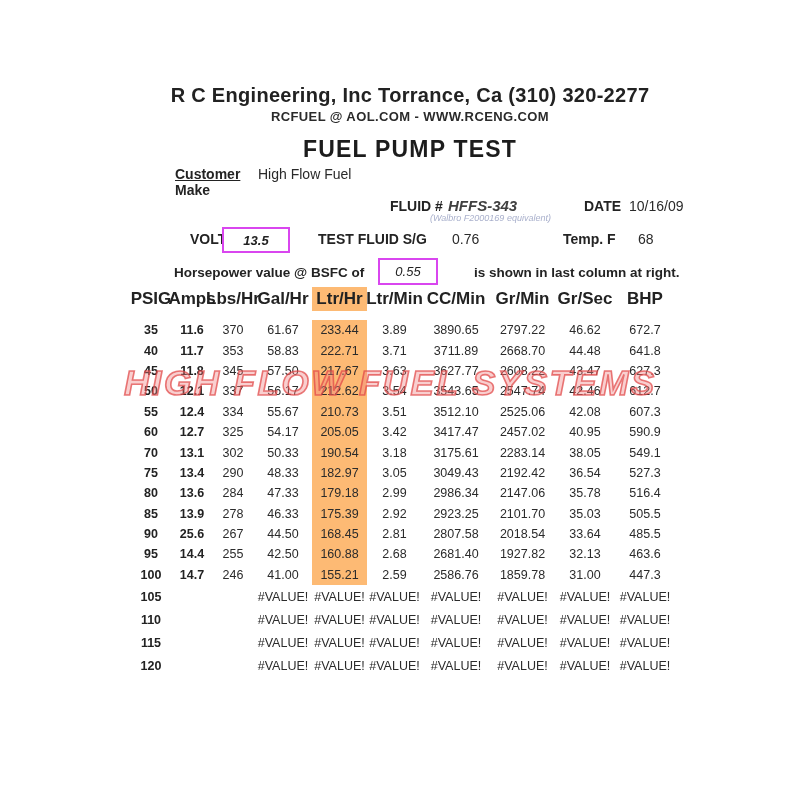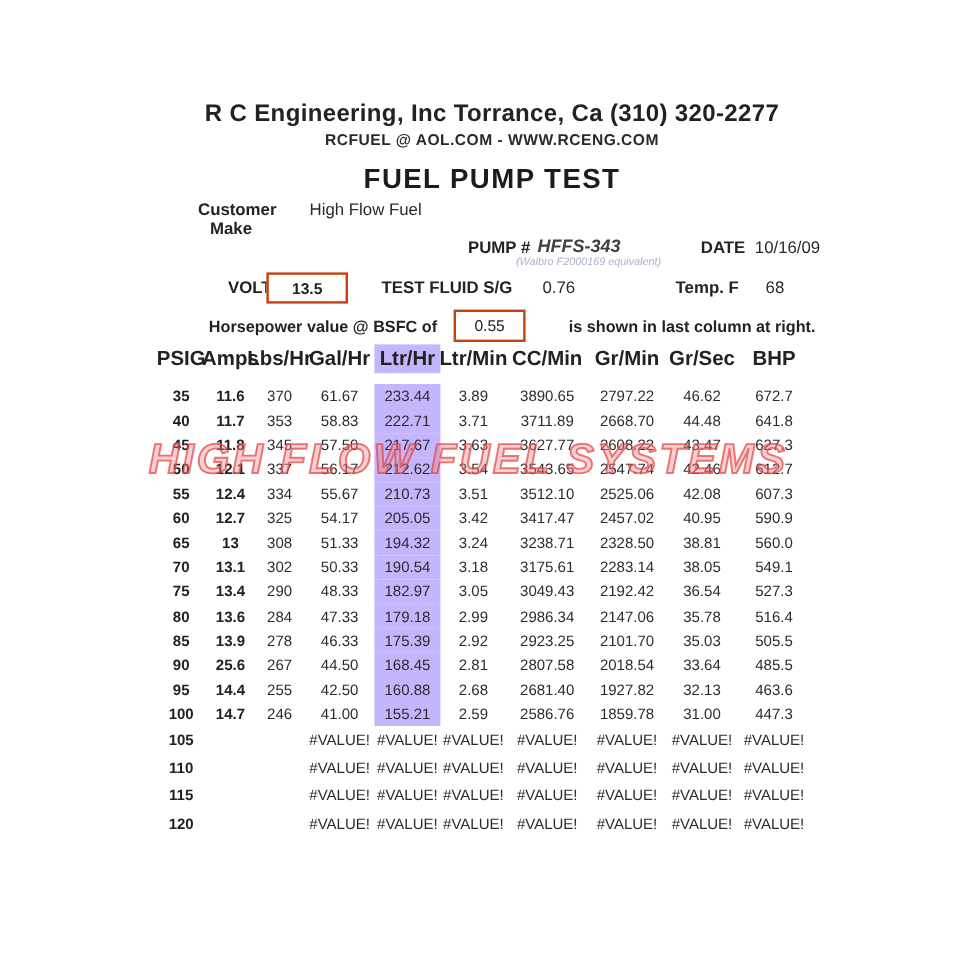--- a/index.html
+++ b/index.html
@@ -12,53 +12,53 @@
   .b{font-weight:700;}
   .doc-header{left:30px;right:10px;text-align:center;}
   .company{top:84px;font-size:20px;font-weight:700;letter-spacing:0.3px;color:#222;}
   .contact{top:109px;font-size:13px;font-weight:700;letter-spacing:0.4px;color:#2a2a2a;}
   .title{top:136px;font-size:23px;font-weight:700;letter-spacing:1.2px;color:#1c1c1c;text-align:center;}
   .lbl{font-size:14px;font-weight:700;color:#232323;}
   .val{font-size:14px;color:#2a2a2a;}
   .pump-val{font-size:15px;font-weight:700;font-style:italic;}
   .pump-note{font-size:9px;font-style:italic;}
   .value-box{
-    border:2px solid #c2410c;display:flex;align-items:center;justify-content:center;
-    font-size:13px;font-weight:700;color:#222;background:#fff;
+    border:2px solid #d946ef;display:flex;align-items:center;justify-content:center;
+    font-size:13px;font-weight:700;color:#222;background:#fff;font-style:italic;
   }
   
   #test-table{left:130px;top:287px;width:545px;}
   .trow{display:grid;grid-template-columns:42px 40px 42px 58px 55px 55px 68px 65px 60px 60px;height:20.4px;}
   .trow.thead{height:24px;margin-bottom:9px;}
   .trow.tall{height:23.2px;}
   .tcell{display:flex;align-items:center;justify-content:center;font-size:12.5px;color:#2b2b2b;white-space:nowrap;}
   .thead .tcell{font-size:17px;}
   .tcell.b{font-weight:700;color:#222;}
-  .tcell.hl{background:#c4b5fd;}
+  .tcell.hl{background:#fdba74;}
   
   .watermark{
     left:124px;top:363px;width:575px;
     font-size:35px;font-weight:800;font-style:italic;letter-spacing:2.5px;
     color:rgba(240,130,130,0.38);
     -webkit-text-stroke:1.6px rgba(224,70,70,0.72);
     white-space:nowrap;pointer-events:none;z-index:5;
   }
 </style>
 </head>
 <body>
 
 <div class="abs doc-header company">R C Engineering, Inc  Torrance,  Ca  (310) 320-2277</div>
 <div class="abs doc-header contact">RCFUEL @ AOL.COM -  WWW.RCENG.COM</div>
 <div class="abs doc-header title">FUEL PUMP TEST</div>
 
-<div class="abs lbl" style="left:165px;top:166px;">Customer</div>
+<div class="abs lbl" style="left:175px;top:166px;text-decoration:underline;">Customer</div>
 <div class="abs val" style="left:258px;top:166px;">High Flow Fuel</div>
 
 <div class="abs lbl" style="left:175px;top:182px;">Make</div>
-<div class="abs lbl" style="left:390px;top:198px;">PUMP #</div>
+<div class="abs lbl" style="left:390px;top:198px;">FLUID #</div>
 <div class="abs pump-val" style="left:448px;top:197px;color:#404040;">HFFS-343</div>
 <div class="abs pump-note" style="left:430px;top:213px;color:#A9B0CC;">(Walbro F2000169 equivalent)</div>
 <div class="abs lbl" style="left:584px;top:198px;">DATE</div>
 <div class="abs val" style="left:629px;top:198px;">10/16/09</div>
 
 <div class="abs lbl" style="left:190px;top:231px;text-align:right;">VOLTS</div>
 <div class="abs value-box" style="left:222px;top:227px;width:64px;height:22px;">13.5</div>
 <div class="abs lbl" style="left:318px;top:231px;">TEST FLUID  S/G</div>
 <div class="abs val" style="left:452px;top:231px;">0.76</div>
 <div class="abs lbl" style="left:563px;top:231px;">Temp. F</div>
@@ -147,32 +147,20 @@
       <div class="tcell">325</div>
       <div class="tcell">54.17</div>
       <div class="tcell hl">205.05</div>
       <div class="tcell">3.42</div>
       <div class="tcell">3417.47</div>
       <div class="tcell">2457.02</div>
       <div class="tcell">40.95</div>
       <div class="tcell">590.9</div>
     </div>
     <div class="trow">
-      <div class="tcell b">65</div>
-      <div class="tcell b">13</div>
-      <div class="tcell">308</div>
-      <div class="tcell">51.33</div>
-      <div class="tcell hl">194.32</div>
-      <div class="tcell">3.24</div>
-      <div class="tcell">3238.71</div>
-      <div class="tcell">2328.50</div>
-      <div class="tcell">38.81</div>
-      <div class="tcell">560.0</div>
-    </div>
-    <div class="trow">
       <div class="tcell b">70</div>
       <div class="tcell b">13.1</div>
       <div class="tcell">302</div>
       <div class="tcell">50.33</div>
       <div class="tcell hl">190.54</div>
       <div class="tcell">3.18</div>
       <div class="tcell">3175.61</div>
       <div class="tcell">2283.14</div>
       <div class="tcell">38.05</div>
       <div class="tcell">549.1</div>

